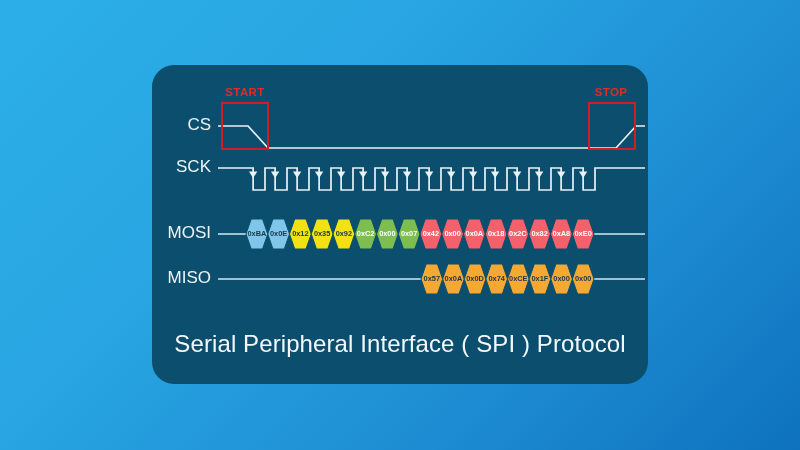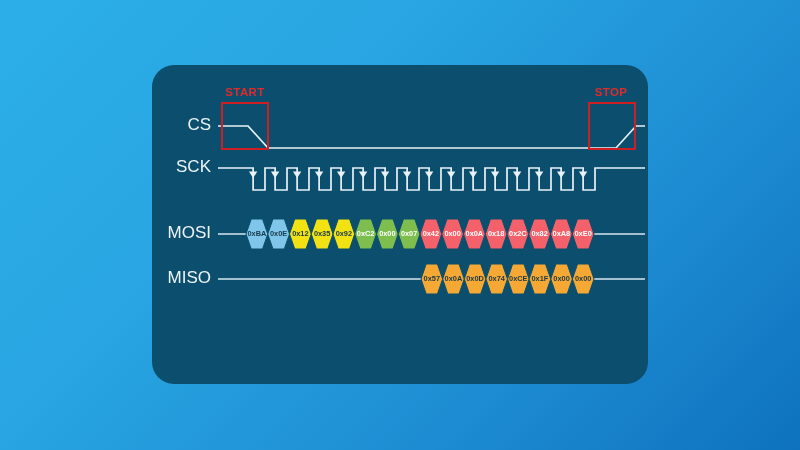--- a/index.html
+++ b/index.html
@@ -214,14 +214,15 @@
           <text class="hex-text" x="539.9375" y="279.4">0x1F</text>
           <polygon class="hex-shape" points="550.75,279 555.94,264 567.185,264 572.375,279 567.185,294 555.94,294" fill="#F5A833"></polygon>
           <text class="hex-text" x="561.5625" y="279.4">0x00</text>
           <polygon class="hex-shape" points="572.375,279 577.565,264 588.81,264 594,279 588.81,294 577.565,294" fill="#F5A833"></polygon>
           <text class="hex-text" x="583.1875" y="279.4">0x00</text>
         </g>
     </g>
 
   </svg>
 
+  <div id="title">Serial Peripheral Interface ( SPI ) Protocol</div>
 
 </div>
 
 </body></html>

